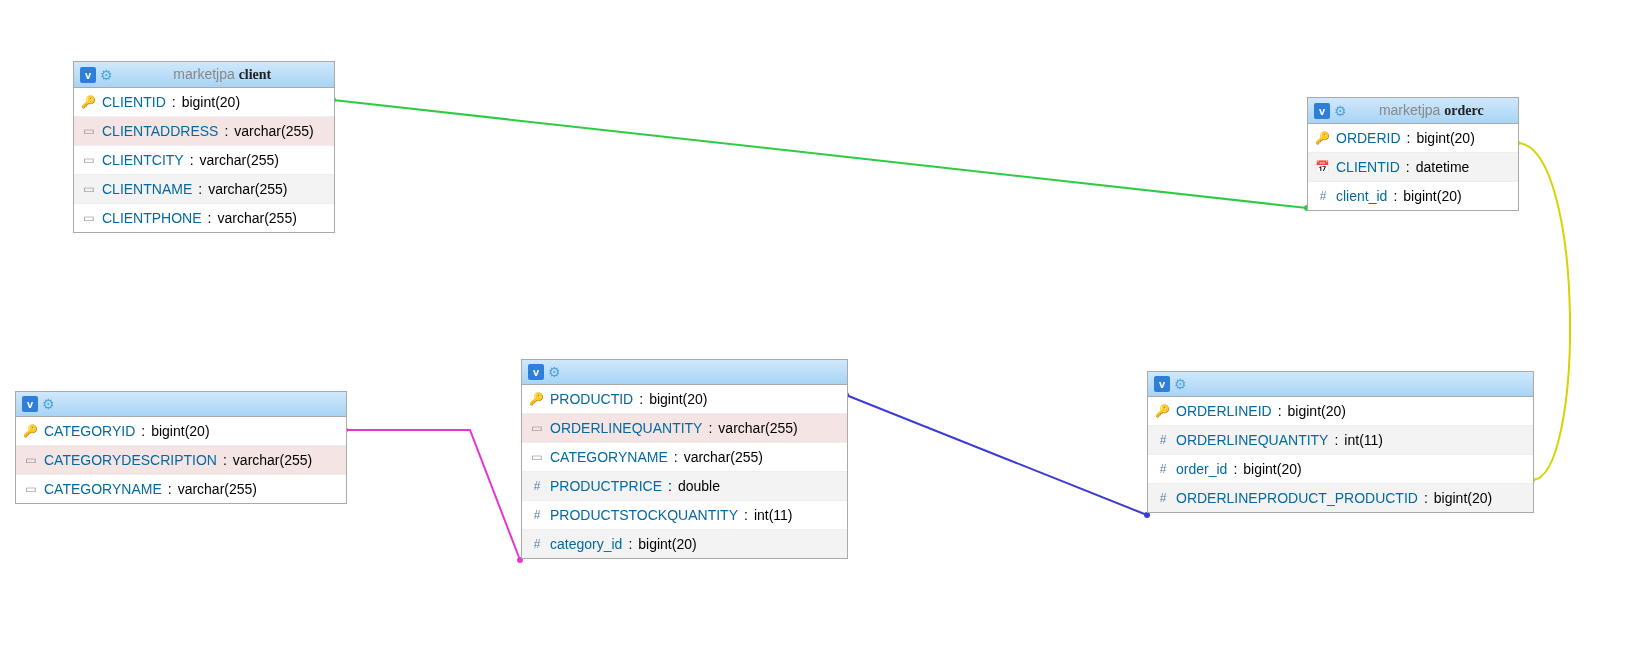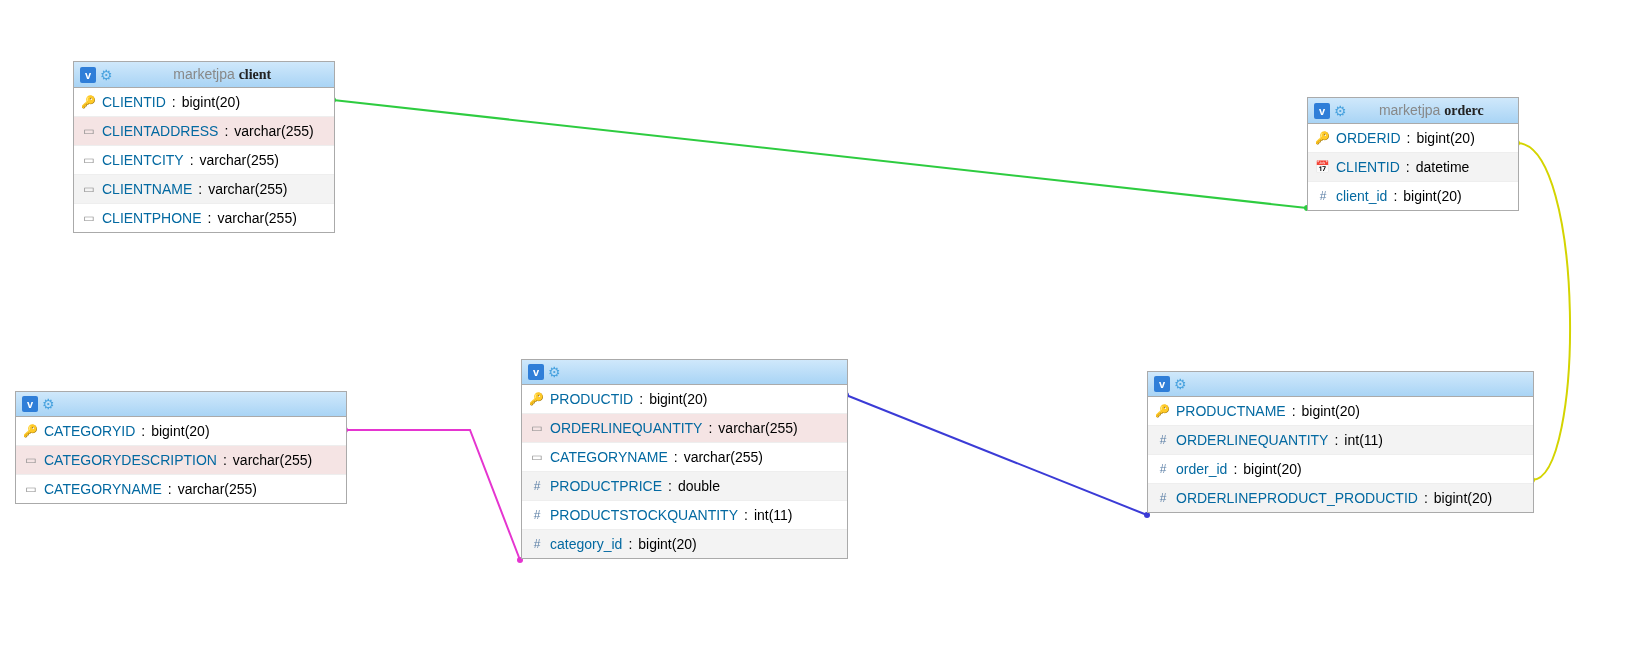--- a/index.html
+++ b/index.html
@@ -159,18 +159,18 @@
       <div class="col-row"><span class="ico text">▭</span><span class="cname">CATEGORYNAME</span> : <span>varchar(255)</span></div>
       <div class="col-row alt"><span class="ico num">#</span><span class="cname">PRODUCTPRICE</span> : <span>double</span></div>
       <div class="col-row"><span class="ico num">#</span><span class="cname">PRODUCTSTOCKQUANTITY</span> : <span>int(11)</span></div>
       <div class="col-row alt"><span class="ico num">#</span><span class="cname">category_id</span> : <span>bigint(20)</span></div>
     </div>
     <div class="table-box" style="left: 1147px; top: 371px; width: 385px;">
       <div class="table-header">
         <span class="v-badge">v</span>
         <span class="gear">⚙</span>
       </div>
-      <div class="col-row"><span class="ico key">🔑</span><span class="cname">PRODUCTNAME</span> : <span>bigint(20)</span></div>
+      <div class="col-row"><span class="ico key">🔑</span><span class="cname">ORDERLINEID</span> : <span>bigint(20)</span></div>
       <div class="col-row alt"><span class="ico num">#</span><span class="cname">ORDERLINEQUANTITY</span> : <span>int(11)</span></div>
       <div class="col-row"><span class="ico num">#</span><span class="cname">order_id</span> : <span>bigint(20)</span></div>
       <div class="col-row alt"><span class="ico num">#</span><span class="cname">ORDERLINEPRODUCT_PRODUCTID</span> : <span>bigint(20)</span></div>
     </div>
   </div>
 
 </body></html>

